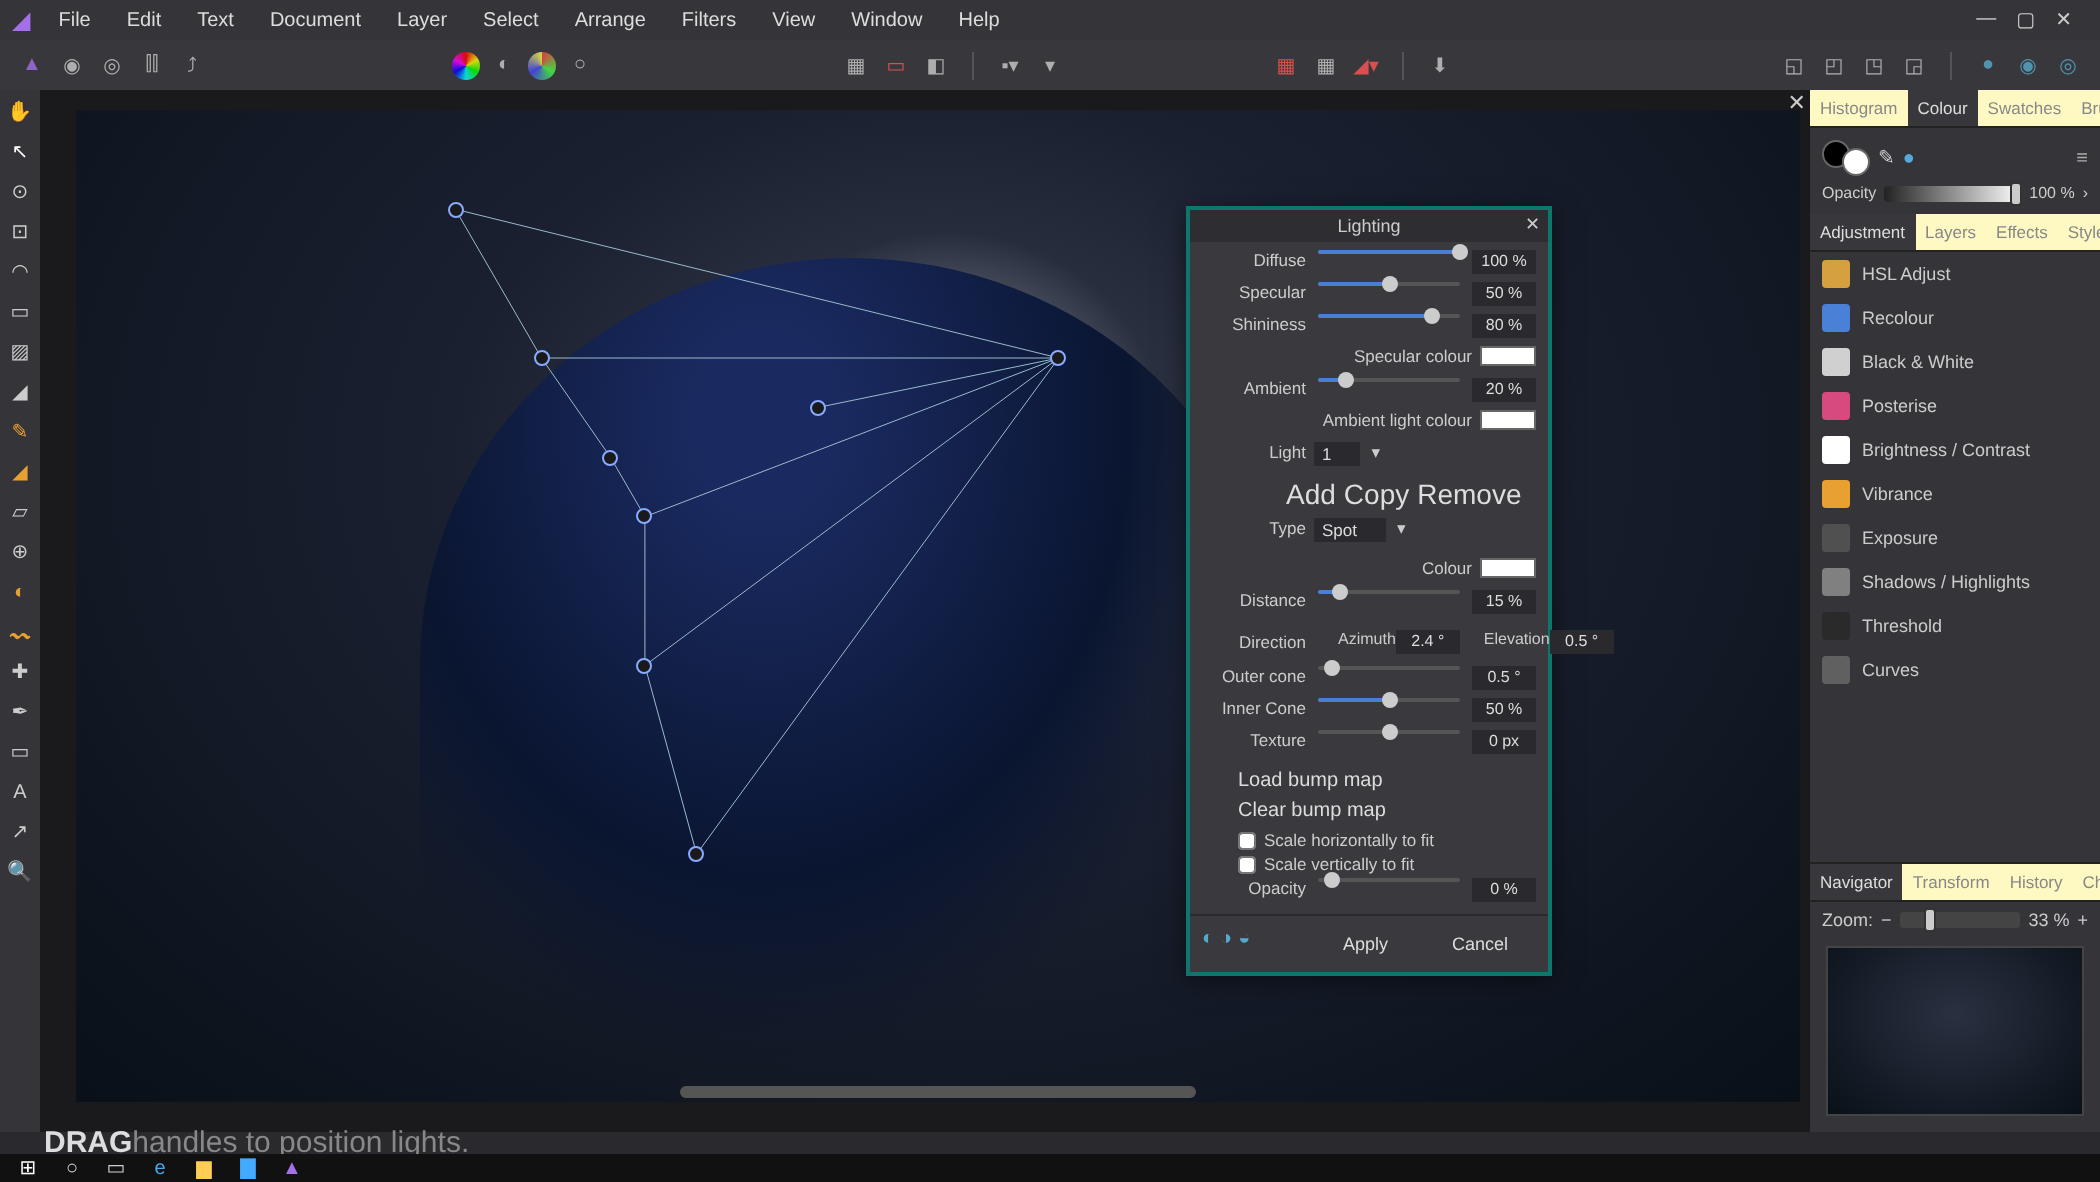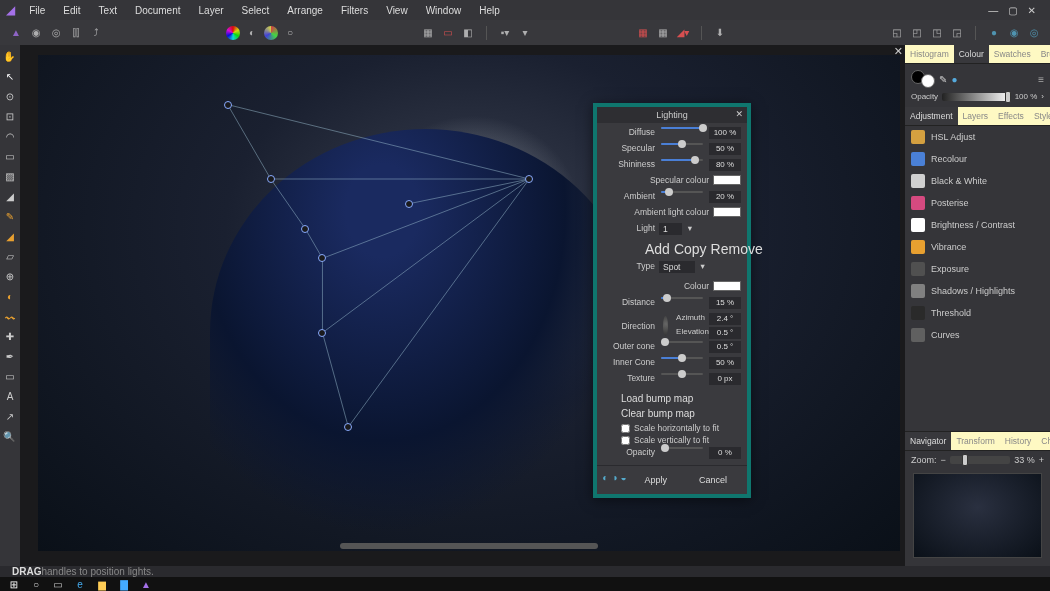--- a/index.html
+++ b/index.html
@@ -38,41 +38,41 @@
 .color-info{font-size:8px;color:#aaa;line-height:11px}
 .opacity-row{display:flex;align-items:center;gap:4px;font-size:8px}
 .mini-slider{flex:1;height:8px;background:linear-gradient(to right,#222,#fff);border-radius:2px;position:relative}
 .mini-slider-handle{position:absolute;right:0;top:-2px;width:6px;height:12px;background:#ccc;border:1px solid #333;border-radius:2px}
 .adj-list{flex:1;overflow-y:auto;background:#353539}
 .adj-item{display:flex;align-items:center;gap:6px;padding:4px 6px;font-size:9px;cursor:pointer}
 .adj-icon{width:14px;height:14px;border-radius:2px;flex-shrink:0}
 .nav-panel{border-top:1px solid #222}
 .zoom-row{display:flex;align-items:center;gap:4px;padding:4px 6px;font-size:9px}
 .nav-preview{margin:4px 8px 8px;height:85px;background:radial-gradient(ellipse at 50% 40%,#2a3040,#0a1018);border:1px solid #444}
-.dialog{position:absolute;top:103px;left:593px;width:158px;background:#3a3a3e;border:4px solid #0f766e;box-shadow:0 2px 12px rgba(0,0,0,0.5);z-index:10}
+.dialog{position:absolute;top:103px;left:593px;width:183px;background:#3a3a3e;border:2px solid #0f766e;box-shadow:0 2px 12px rgba(0,0,0,0.5);z-index:10}
 .dialog-title{background:#2e2e32;padding:3px 6px;display:flex;justify-content:center;position:relative;font-size:9px}
 .dialog-close{position:absolute;right:4px;top:2px;cursor:pointer;color:#ccc}
 .dialog-body{padding:4px 6px;display:flex;flex-direction:column;gap:2px}
 .dlg-row{display:flex;gap:4px;font-size:8.5px;min-height:14px}
 .dlg-label{width:52px;text-align:right;color:#ccc;flex-shrink:0}
 .dlg-slider{flex:1;height:2px;background:#555;border-radius:2px;position:relative;margin:0 2px}
 .dlg-slider-fill{position:absolute;height:100%;background:#4a7fd6;border-radius:2px}
 .dlg-slider-handle{position:absolute;width:8px;height:8px;background:#ccc;border-radius:50%;top:-3px;transform:translateX(-50%)}
 .dlg-value{width:32px;height:12px;background:#2a2a2e;color:#ddd;font-size:8px;text-align:center;line-height:12px;border:none}
 .dlg-swatch{width:28px;height:10px;background:#fff;border:1px solid #666}
 .dlg-select{background:#2a2a2e;color:#ddd;border:none;font-size:8.5px;padding:1px 14px 1px 4px;position:relative;height:12px}
 .dlg-btns-row{display:flex;gap:4px;padding:2px 0;font-size:14px}
 .dlg-link{cursor:pointer;color:#ddd}
 .dlg-check{display:flex;align-items:center;gap:4px;font-size:8.5px;padding-left:18px}
 .dlg-check input{width:9px;height:9px}
 .direction-pad{width:20px;height:20px;border-radius:50%;background:radial-gradient(circle at 60% 40%,#666,#333);margin:0 4px}
 .dialog-footer{display:flex;justify-content:flex-end;gap:4px;padding:6px;border-top:1px solid #2a2a2e}
 .dlg-btn{padding:3px 14px;font-size:9px;background:transparent;color:#ddd;border:none;cursor:pointer}
 .dlg-footer-icons{display:flex;gap:3px;margin-right:auto}
-.status-bar{position:absolute;bottom:14px;left:0;right:0;height:11px;background:#2a2a2e;color:#888;font-size:10px;padding:0 12px;display:flex;align-items:center}
+.status-bar{position:absolute;bottom:14px;left:0;right:0;height:11px;background:#2a2a2e;color:#888;font-size:15px;padding:0 22px;display:flex;align-items:center}
 .status-bar b{color:#ddd;font-weight:600}
 .taskbar{position:absolute;bottom:0;left:0;right:0;height:14px;background:#111;display:flex;align-items:center;gap:2px;padding:0 4px}
 .taskbar-item{width:20px;height:12px;display:flex;align-items:center;justify-content:center;cursor:pointer}
 .hscroll{position:absolute;bottom:2px;left:35%;width:30%;height:6px;background:#555;border-radius:3px}
 svg{overflow:visible}
 </style>
 </head>
 <body>
 
 <div class="menubar">
@@ -364,21 +364,21 @@
         <span class="dlg-label">Distance</span>
         <div class="dlg-slider">
           <div class="dlg-slider-fill" style="width:15%"></div>
           <div class="dlg-slider-handle" style="left:15%"></div>
         </div>
         <div class="dlg-value">15 %</div>
       </div>
     <div class="dlg-row" style="align-items:center">
       <span class="dlg-label">Direction</span>
       <div class="direction-pad"></div>
-      <div style="flex:1;display:flex;flex-direction:column;gap:2px;font-size:8px">
+      <div style="flex:1;display:flex;gap:12px;font-size:8px">
         <div style="display:flex;justify-content:space-between">
             <span>Azimuth</span>
             <div class="dlg-value">2.4 °</div>
           </div>
         <div style="display:flex;justify-content:space-between">
             <span>Elevation</span>
             <div class="dlg-value">0.5 °</div>
           </div>
       </div>
     </div>

